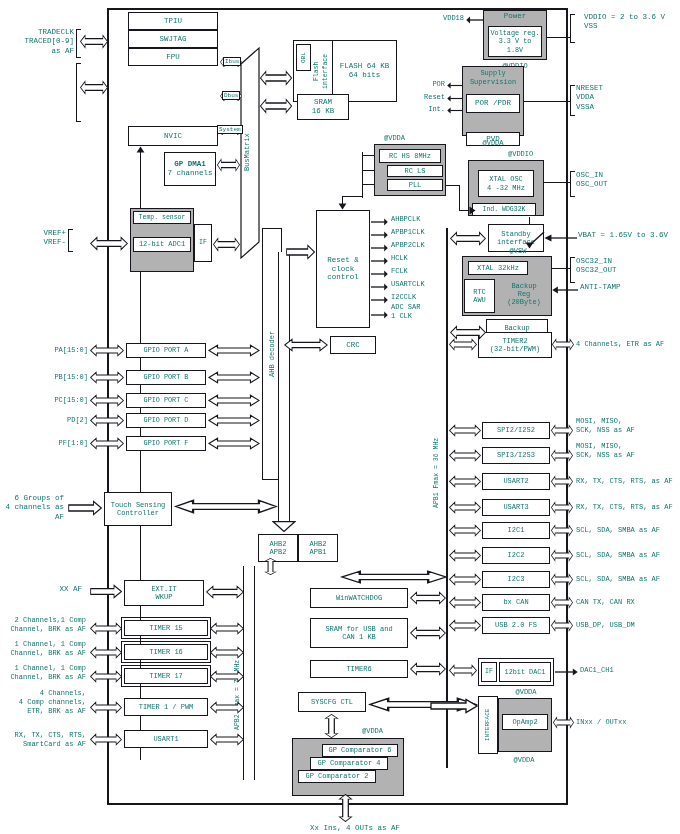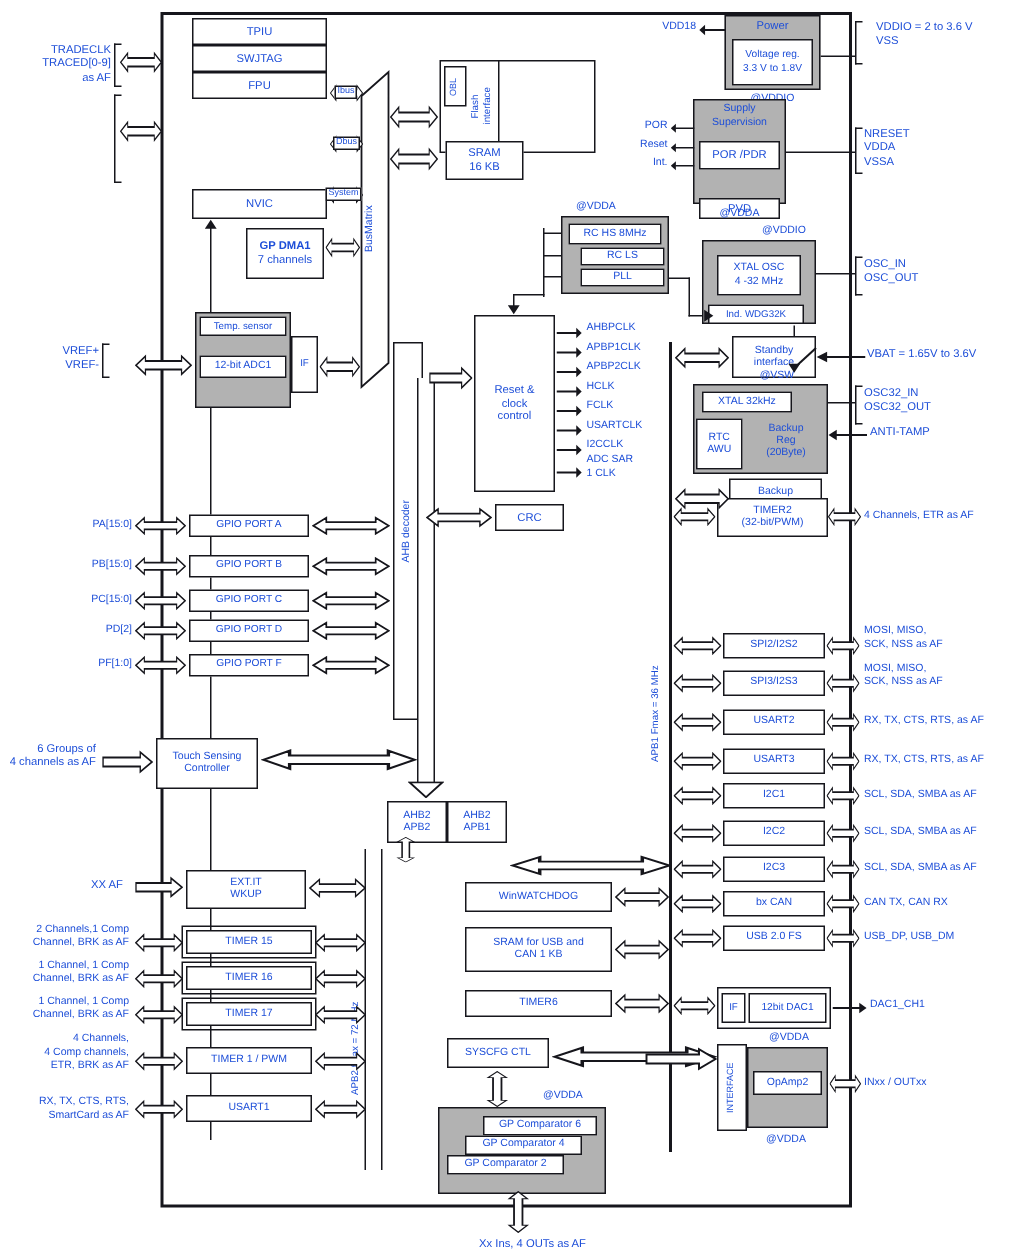--- a/index.html
+++ b/index.html
@@ -1,16 +1,16 @@
 <!DOCTYPE html>
 <html><head>
 <meta charset="utf-8">
 <style>
 html,body{margin:0;padding:0;background:#fff}
-.stage{position:relative;width:680px;height:834px;background:#fff;font-family:Liberation Sans, sans-serif;color:#1d4ed8;overflow:hidden}
+.stage{position:relative;width:680px;height:834px;background:#fff;font-family:Liberation Mono, monospace;color:#0f766e;overflow:hidden}
 .frame{position:absolute;border:2px solid #16161c;background:#fff;z-index:0;box-sizing:border-box}
 .b{position:absolute;box-sizing:border-box;border:1px solid #16161c;background:#fff;display:flex;align-items:center;justify-content:center;text-align:center;font-size:7.5px;line-height:1.18;white-space:pre-line;z-index:2}
 .g{background:#b2b2b2}
 .nb{border:none;background:transparent}
 .t{position:absolute;font-size:7.5px;line-height:1.25;white-space:pre-line;z-index:2}
 .tr{text-align:right}.tc{text-align:center}
 .vt{writing-mode:vertical-rl;transform:rotate(180deg)}
 .ln{position:absolute;background:#16161c;z-index:1}
 .a{position:absolute;z-index:3;overflow:visible}
 .brr{position:absolute;border:1px solid #16161c;border-right:none;z-index:1}
@@ -147,20 +147,22 @@
   </div>
   <svg class="a" style="left:217px;top:158px;width:23px;height:14px">
       <use href="#dblh"></use>
     </svg>
 
   <div class="b" style="left:293px;top:40px;width:104px;height:62px"></div>
   <div class="ln" style="left:332px;top:40px;width:1px;height:62px;z-index:2"></div>
   <div class="b vt f6" style="left:296px;top:44px;width:15px;height:27px">OBL</div>
   <div class="t vt f65 tc" style="left:312px;top:44px;width:19px;height:54px;z-index:3;display:flex;align-items:center;justify-content:center">Flash
 interface</div>
+  <div class="b nb" style="left:333px;top:41px;width:63px;height:60px">FLASH 64 KB
+64 bits</div>
   <div class="b" style="left:297px;top:94px;width:52px;height:26px">SRAM
 16 KB</div>
   <svg class="a" style="left:260px;top:70px;width:32px;height:16px">
       <use href="#dblh"></use>
     </svg>
   <svg class="a" style="left:260px;top:98px;width:32px;height:16px">
       <use href="#dblh"></use>
     </svg>
 
   <div class="b g" style="left:483px;top:10px;width:64px;height:50px"></div>

